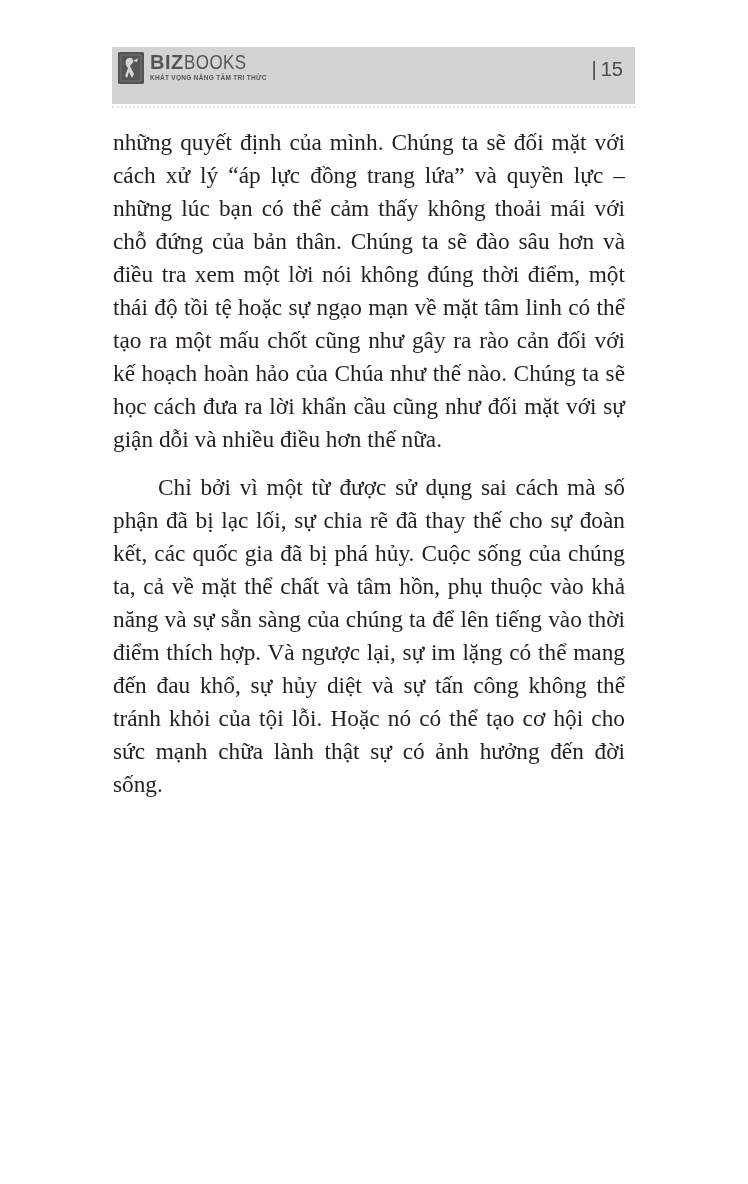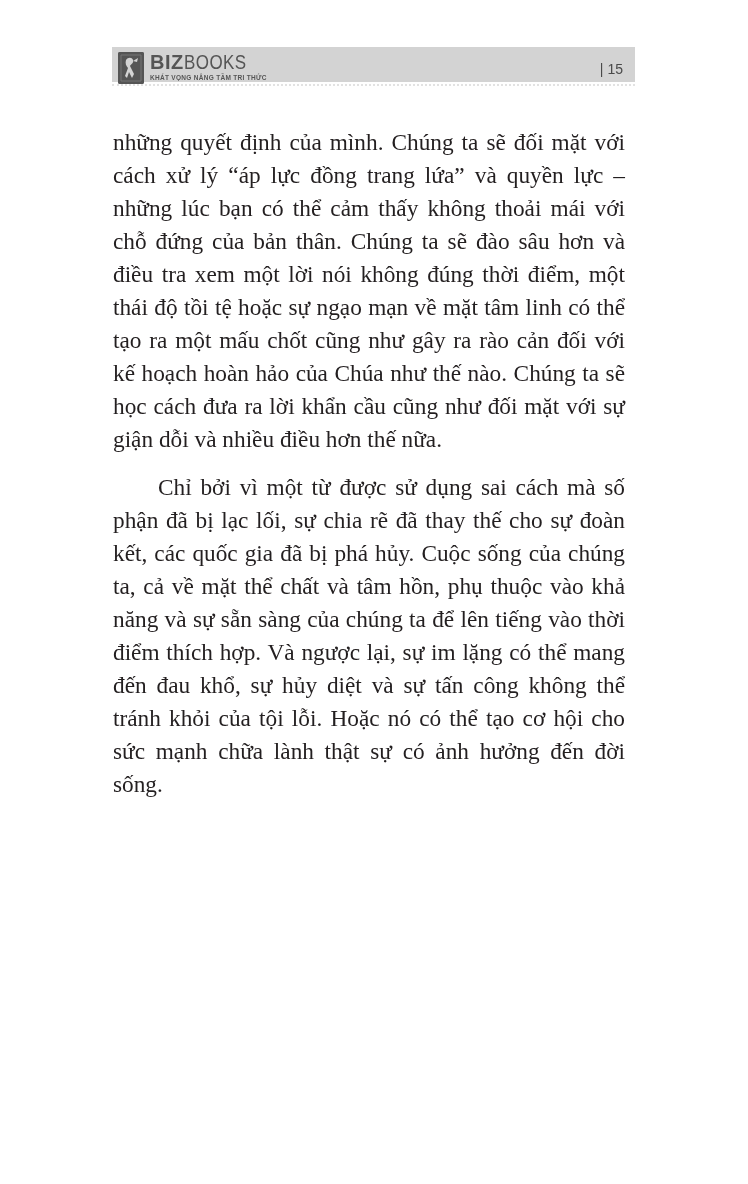--- a/index.html
+++ b/index.html
@@ -13,21 +13,21 @@
       position: relative;
       overflow: hidden;
       font-family: "Liberation Serif", "DejaVu Serif", serif;
       color: #231f20;
     }
     .header {
       position: absolute;
       left: 112px;
       top: 47px;
       width: 523px;
-      height: 35px;
+      height: 57px;
       background: #d3d3d3;
     }
     .header::after {
       content: "";
       position: absolute;
       left: 0;
       right: 0;
       bottom: -4px;
       height: 0;
       border-bottom: 2px dotted #e2e2e2;
@@ -64,21 +64,21 @@
       font-weight: bold;
       letter-spacing: 0.3px;
       color: #555555;
       white-space: nowrap;
     }
     .page-number {
       position: absolute;
       right: 12px;
       top: 12px;
       font-family: "Liberation Sans", "DejaVu Sans", sans-serif;
-      font-size: 14px;
+      font-size: 20px;
       line-height: 20px;
       color: #4a4a4a;
     }
     .page-number .sep {
       margin-right: 4px;
       font-weight: normal;
     }
     .content {
       position: absolute;
       left: 113px;

